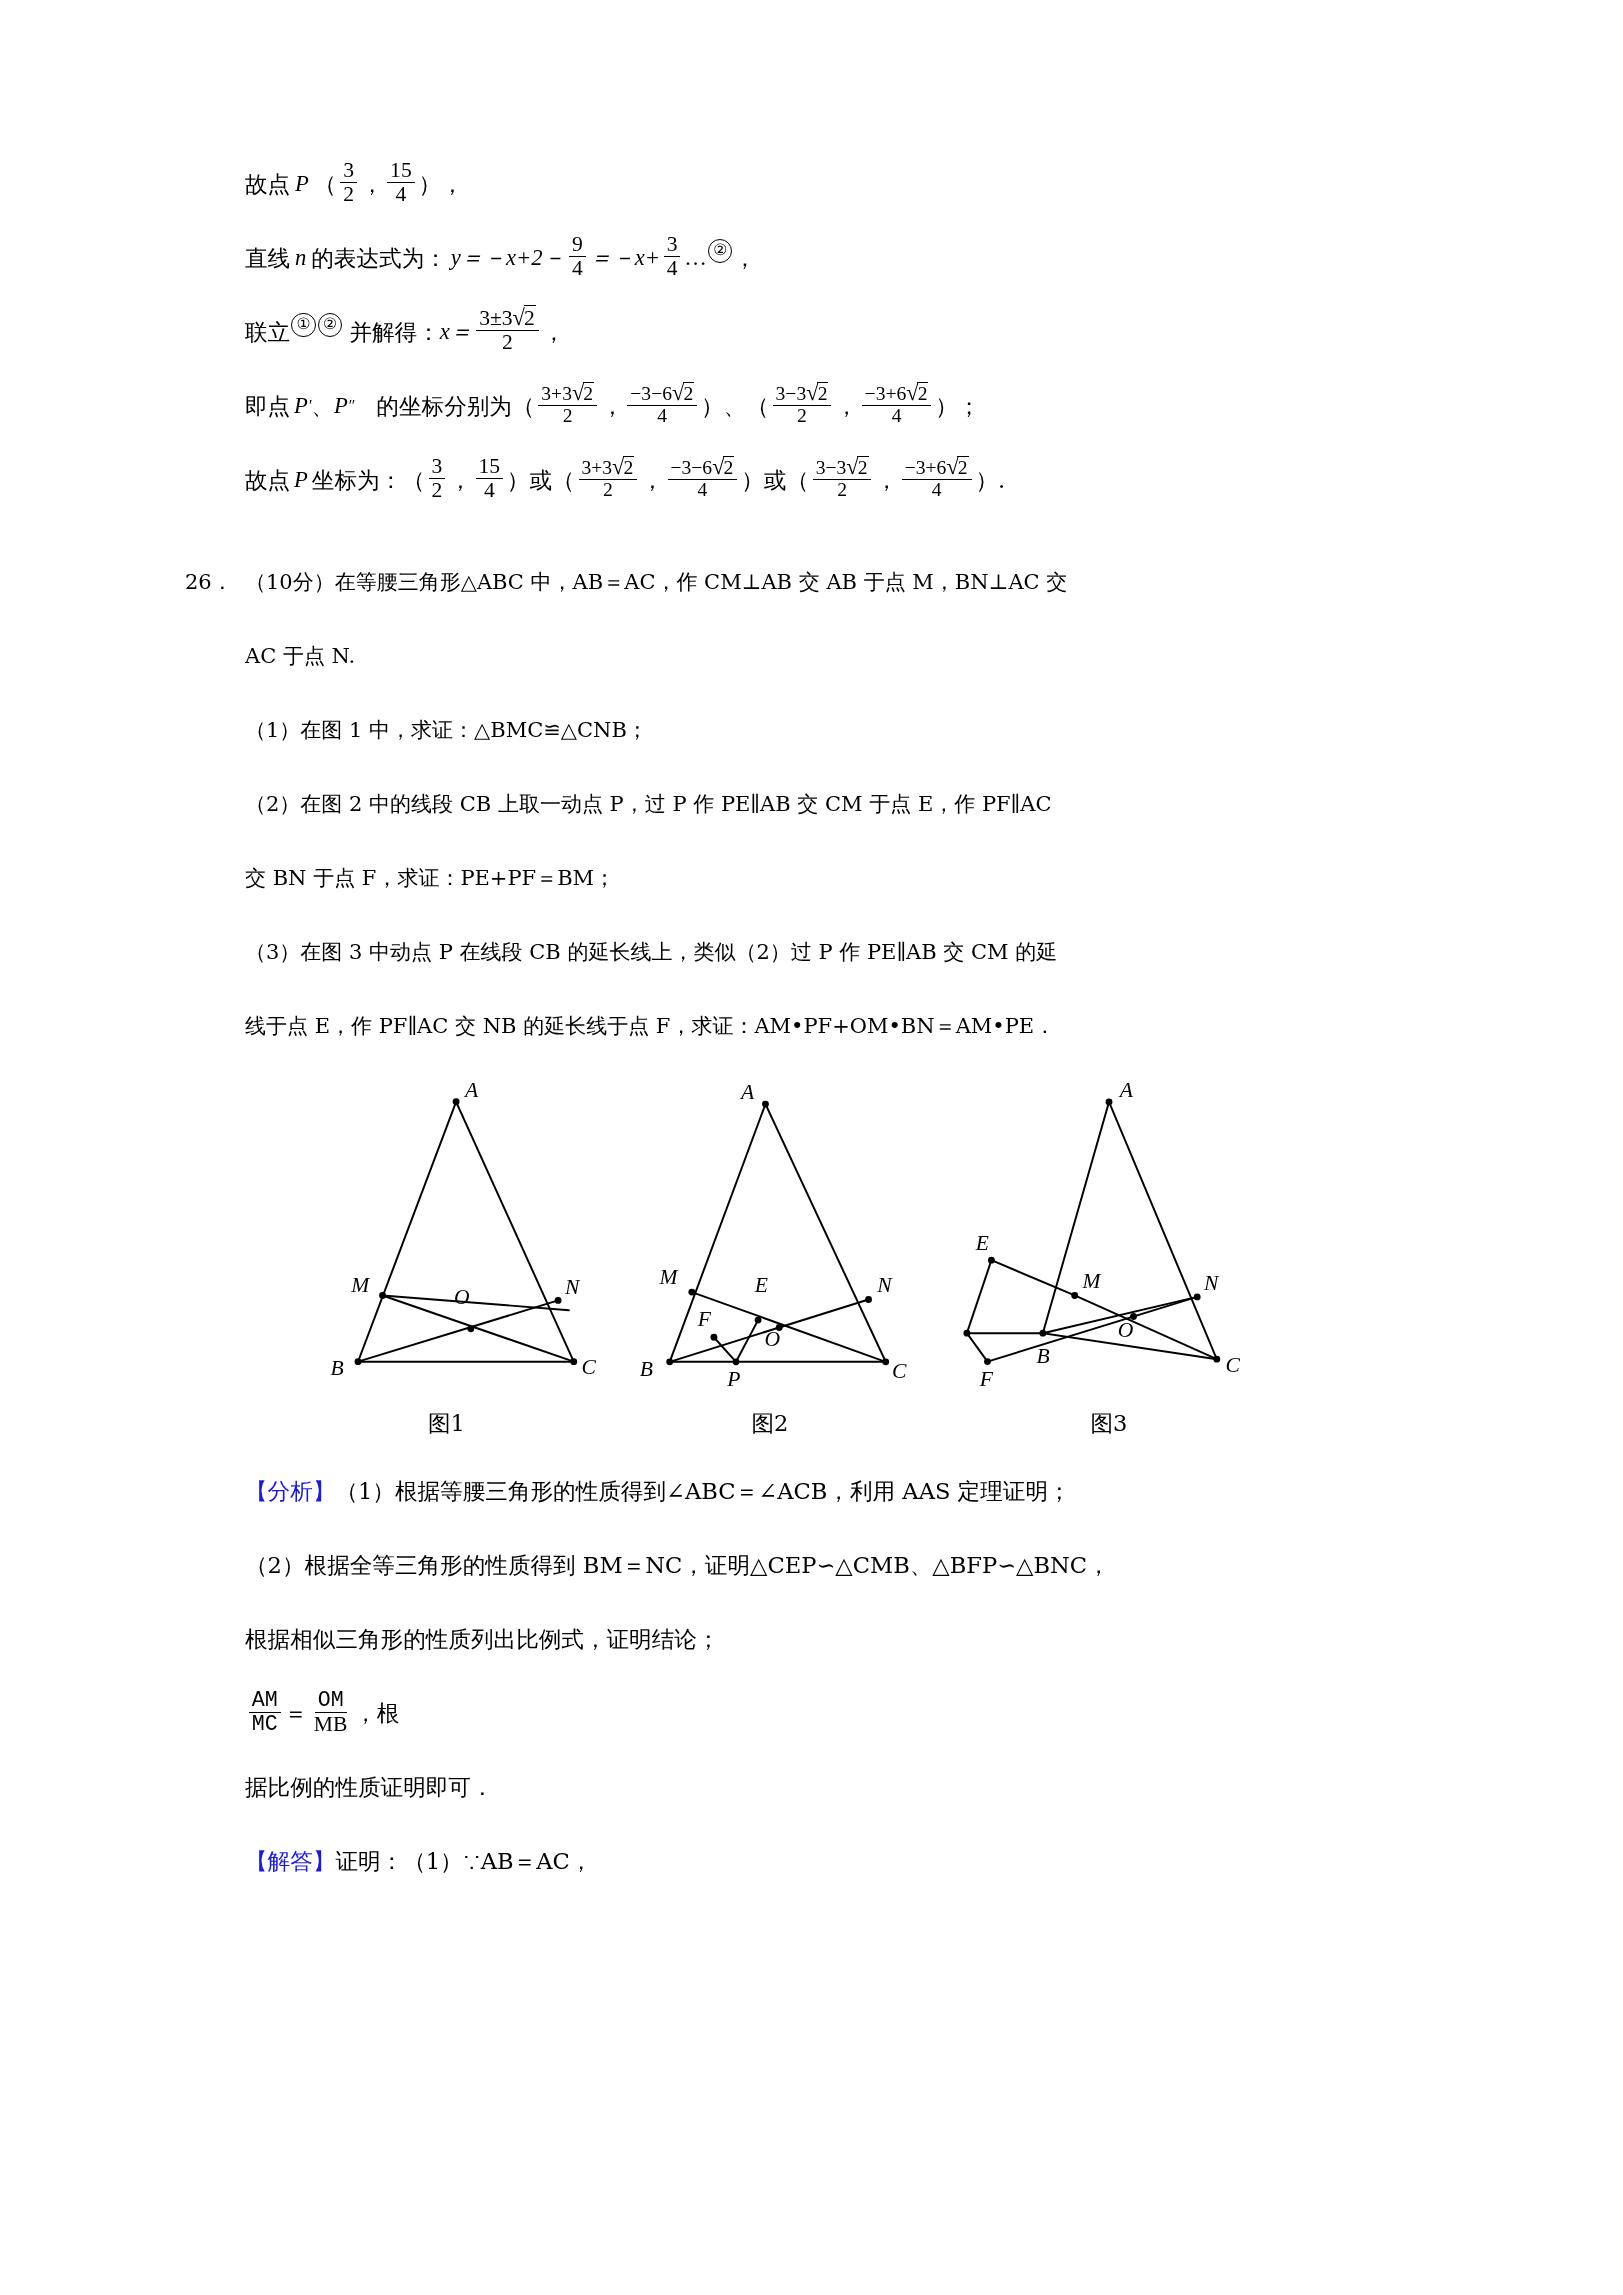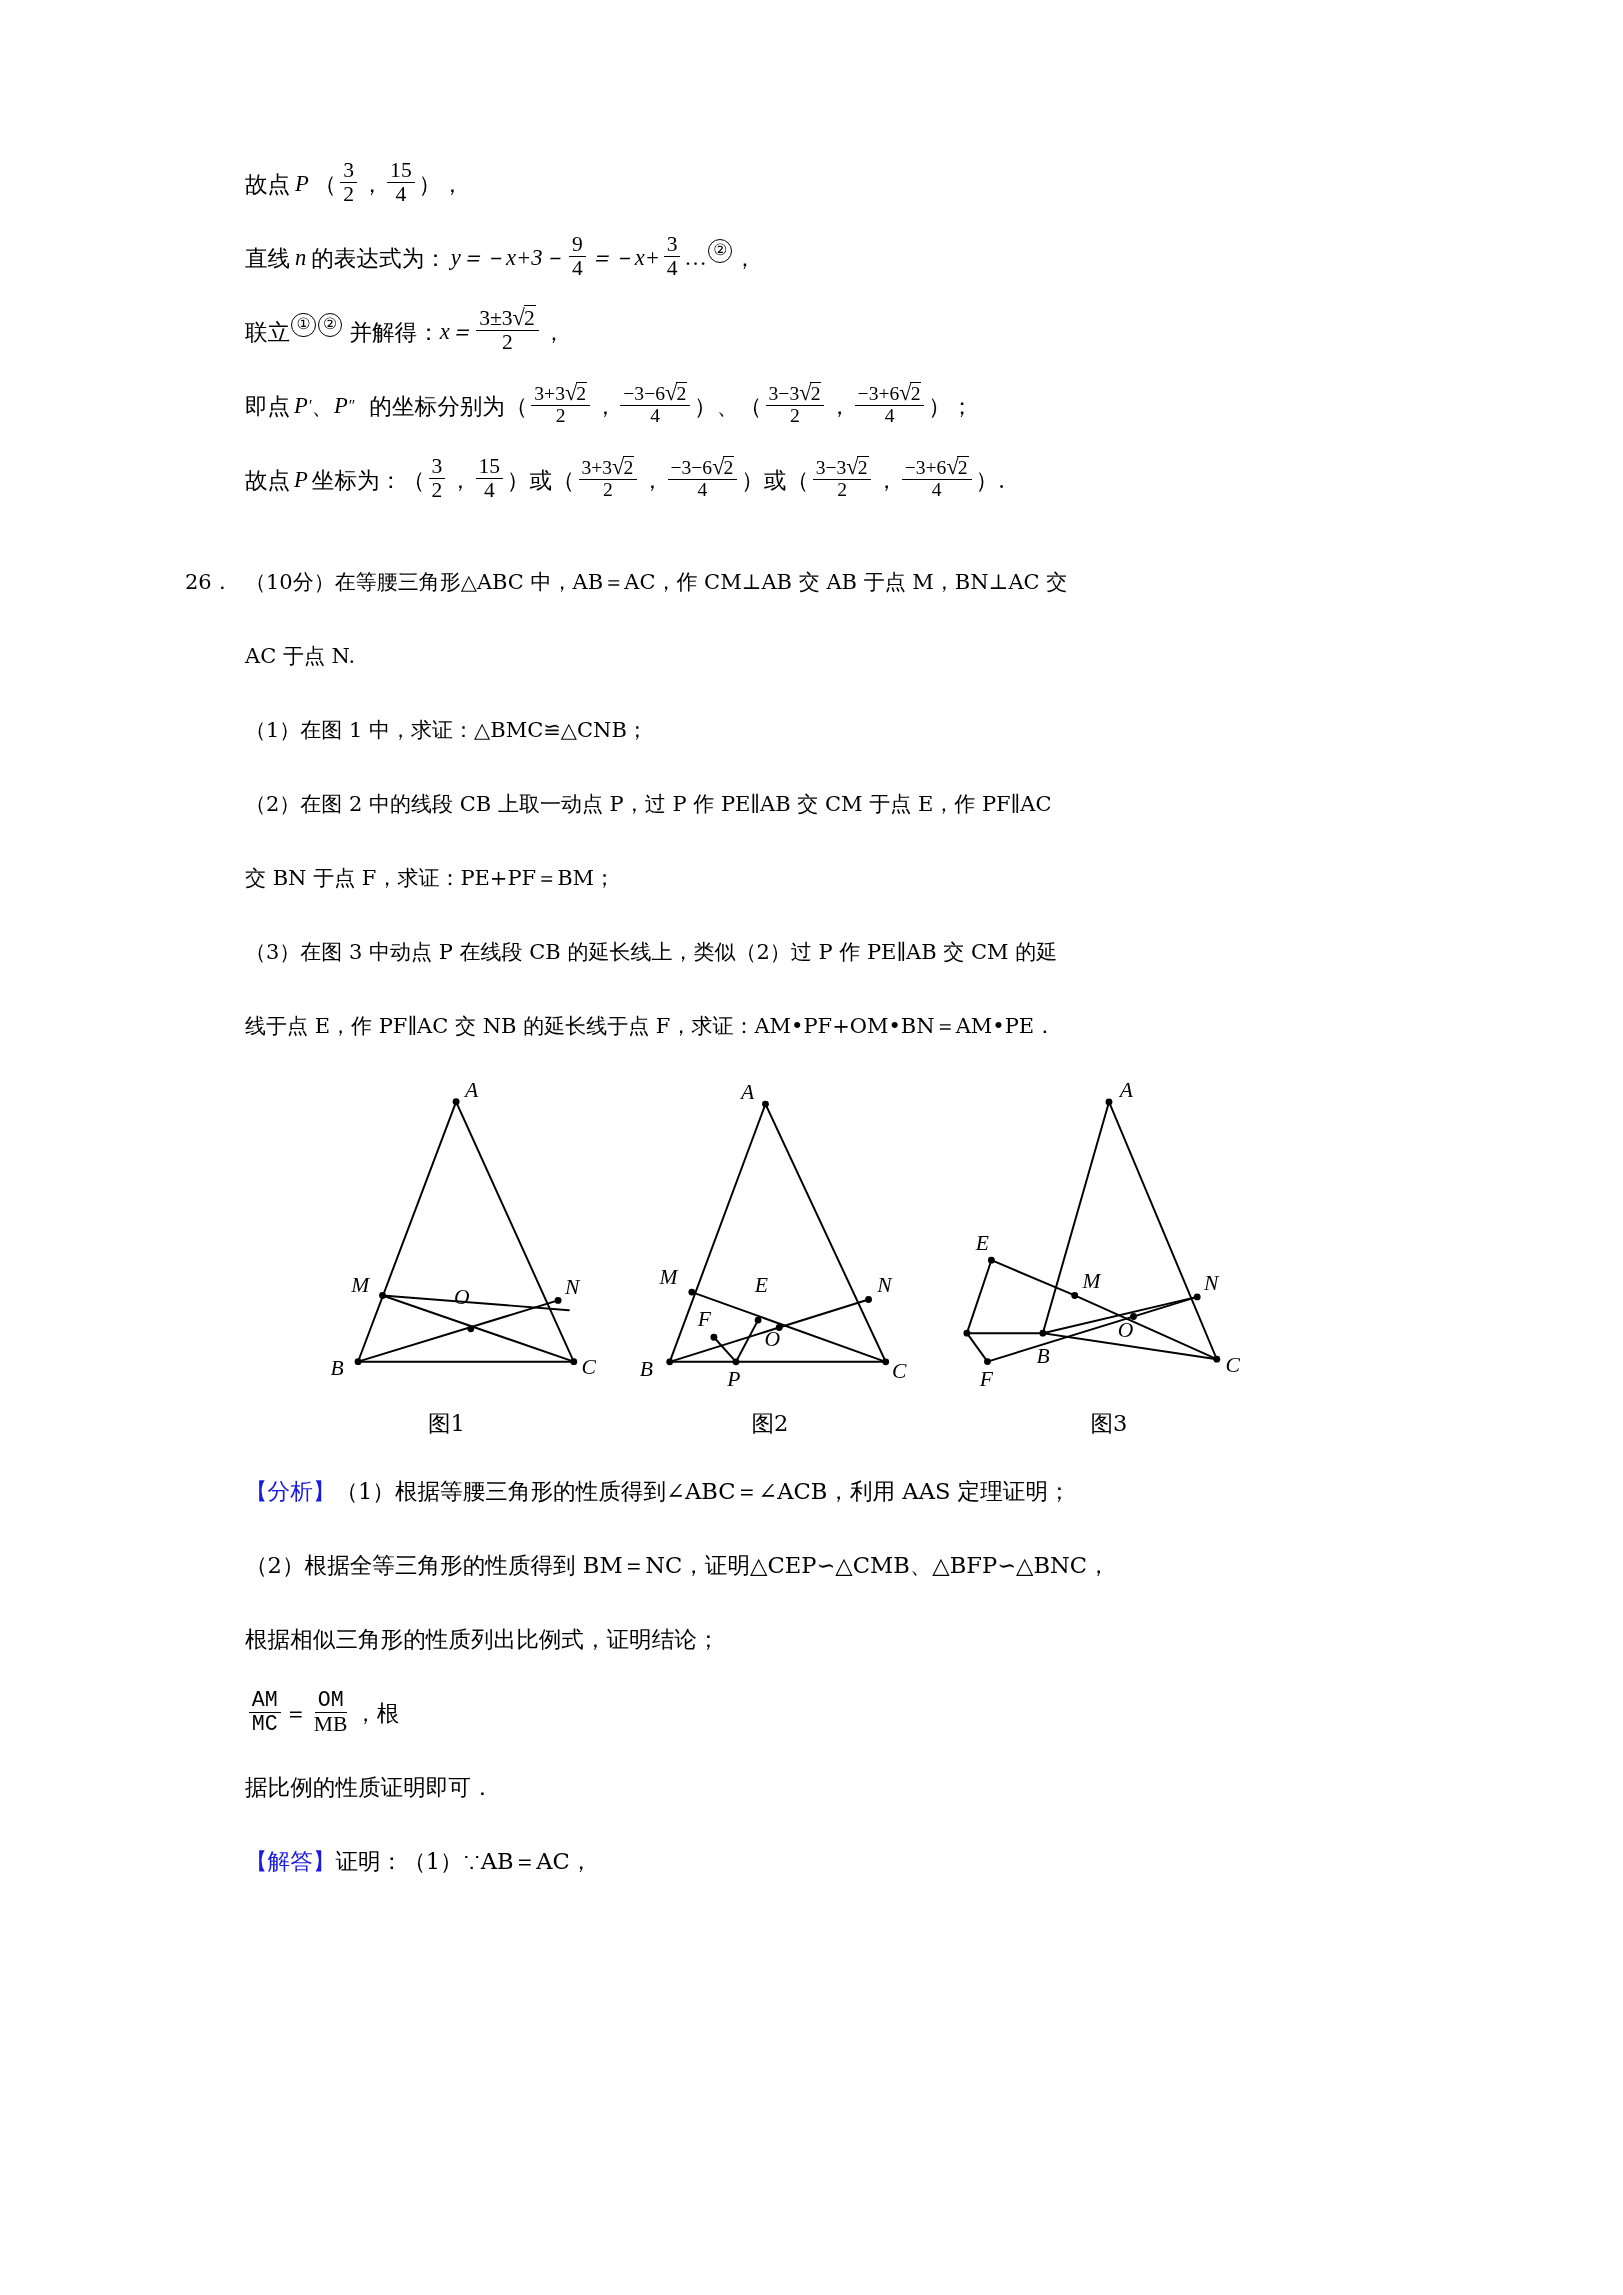--- a/index.html
+++ b/index.html
@@ -113,21 +113,21 @@
         <span class="num">15</span>
         <span class="den">4</span>
       </span>
       <span class="cn">），</span>
     </div>
 
     <div class="line">
       <span class="cn">直线</span>
       <span class="it" style="margin:0 4.9px">n</span>
       <span class="cn">的表达式为：</span>
-      <span class="it" style="margin-left:3.9px">y＝－x+3－</span>
+      <span class="it" style="margin-left:3.9px">y＝－x+2－</span>
       <span class="frac">
         <span class="num">9</span>
         <span class="den">4</span>
       </span>
       <span class="it">＝－x+</span>
       <span class="frac">
         <span class="num">3</span>
         <span class="den">4</span>
       </span>
       <span>…</span>
@@ -150,21 +150,21 @@
       <span class="cn">，</span>
     </div>
 
     <div class="line">
       <span class="cn">即点</span>
       <span class="it" style="margin-left:3.9px">P</span>
         <span class="sup it">′</span>
       <span class="cn">、</span>
       <span class="it">P</span>
         <span class="sup it">″</span>
-      <span class="cn" style="margin-left:15px">的坐标分别为（</span>
+      <span class="cn" style="margin-left:22px">的坐标分别为（</span>
       <span class="frac small">
         <span class="num"><span>3+3</span><span class="rad"><span class="rsym">√</span><span class="rbody">2</span></span></span>
         <span class="den">2</span>
       </span>
       <span class="cn">，</span>
       <span class="frac small">
         <span class="num"><span>−3−6</span><span class="rad"><span class="rsym">√</span><span class="rbody">2</span></span></span>
         <span class="den">4</span>
       </span>
       <span class="cn">）、（</span>

